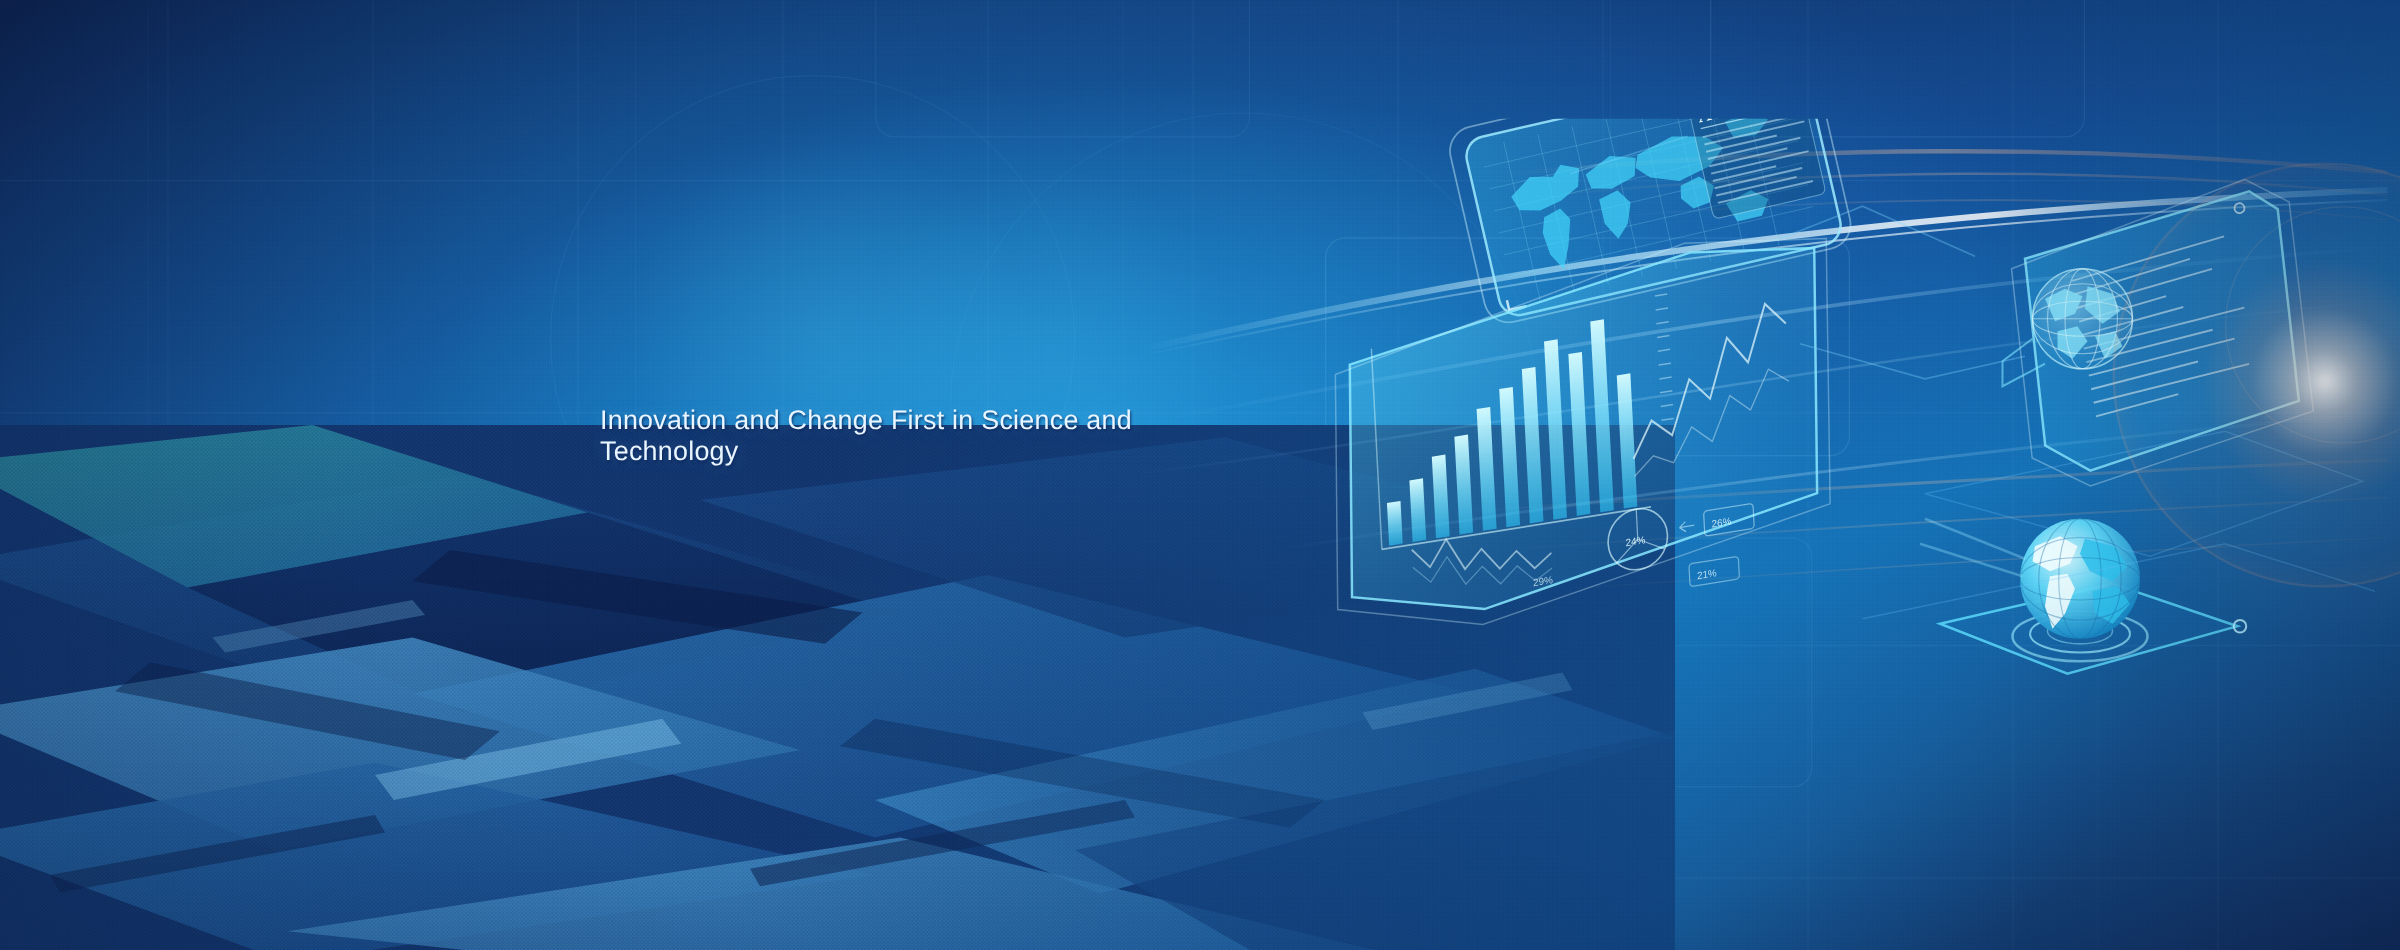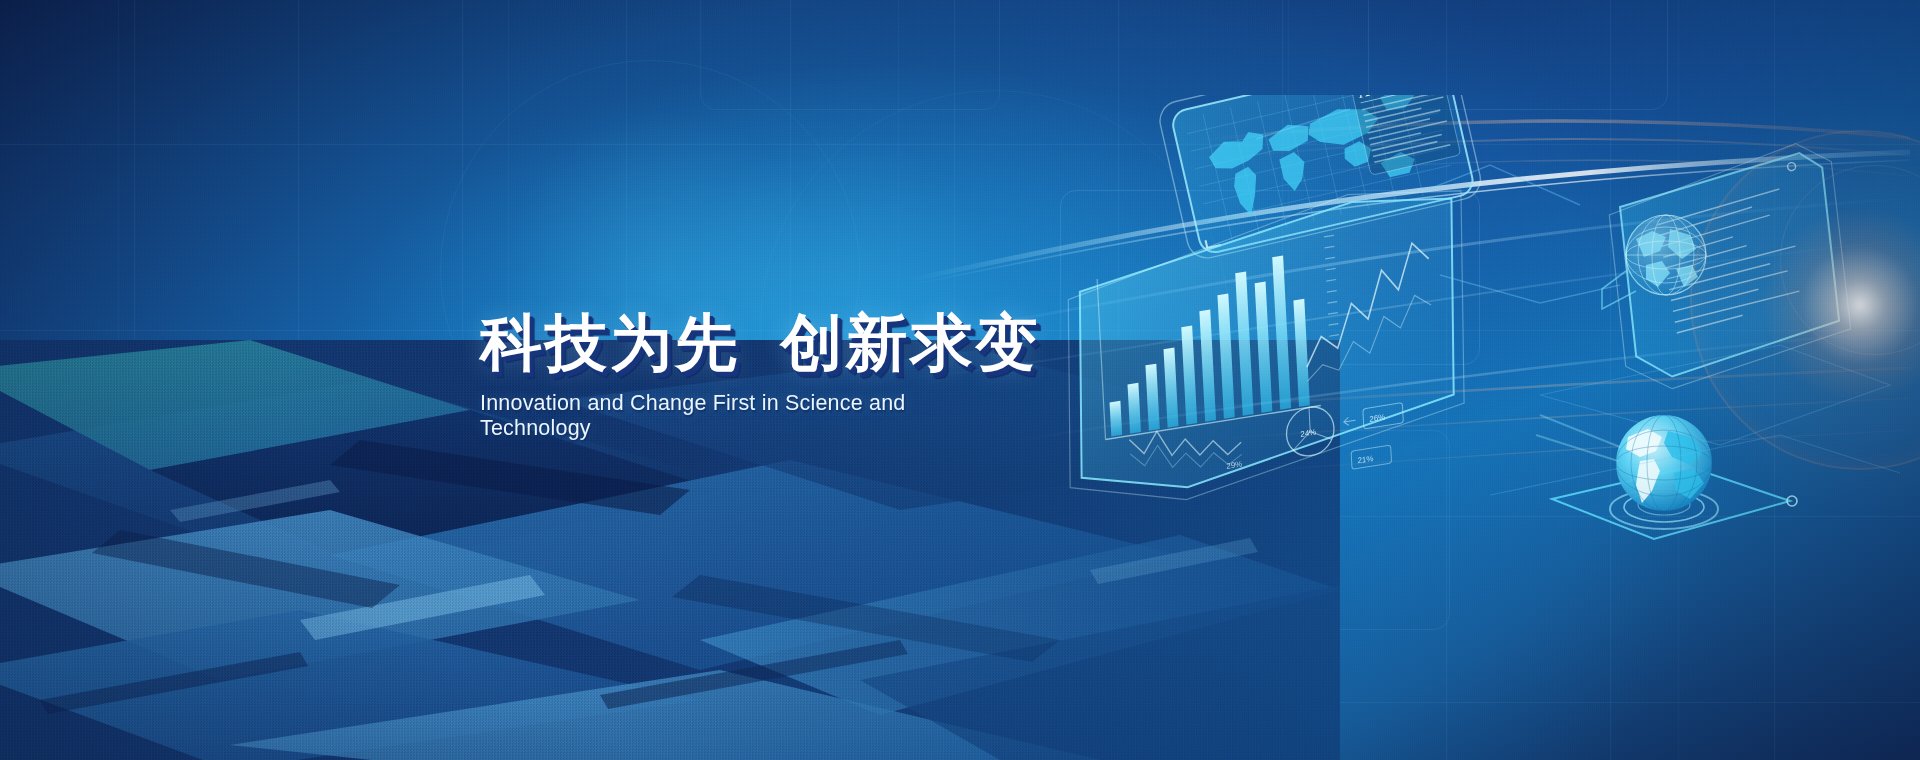--- a/index.html
+++ b/index.html
@@ -463,19 +463,18 @@
       <path d="M470,400 L760,340 L880,378"></path>
     </g>
   </svg>
 
   <div class="flare flare-glow"></div>
   <div class="flare flare-ring"></div>
   <div class="flare flare-ring2"></div>
   <div class="flare flare-core"></div>
 
   <div id="textblock">
-    <div id="headline">科技为先  创新求变</div>
     <div id="subline">Innovation and Change First in Science and Technology</div>
   </div>
 
   <div class="noise"></div>
   <div class="vignette"></div>
 </div>
 
 </body></html>

